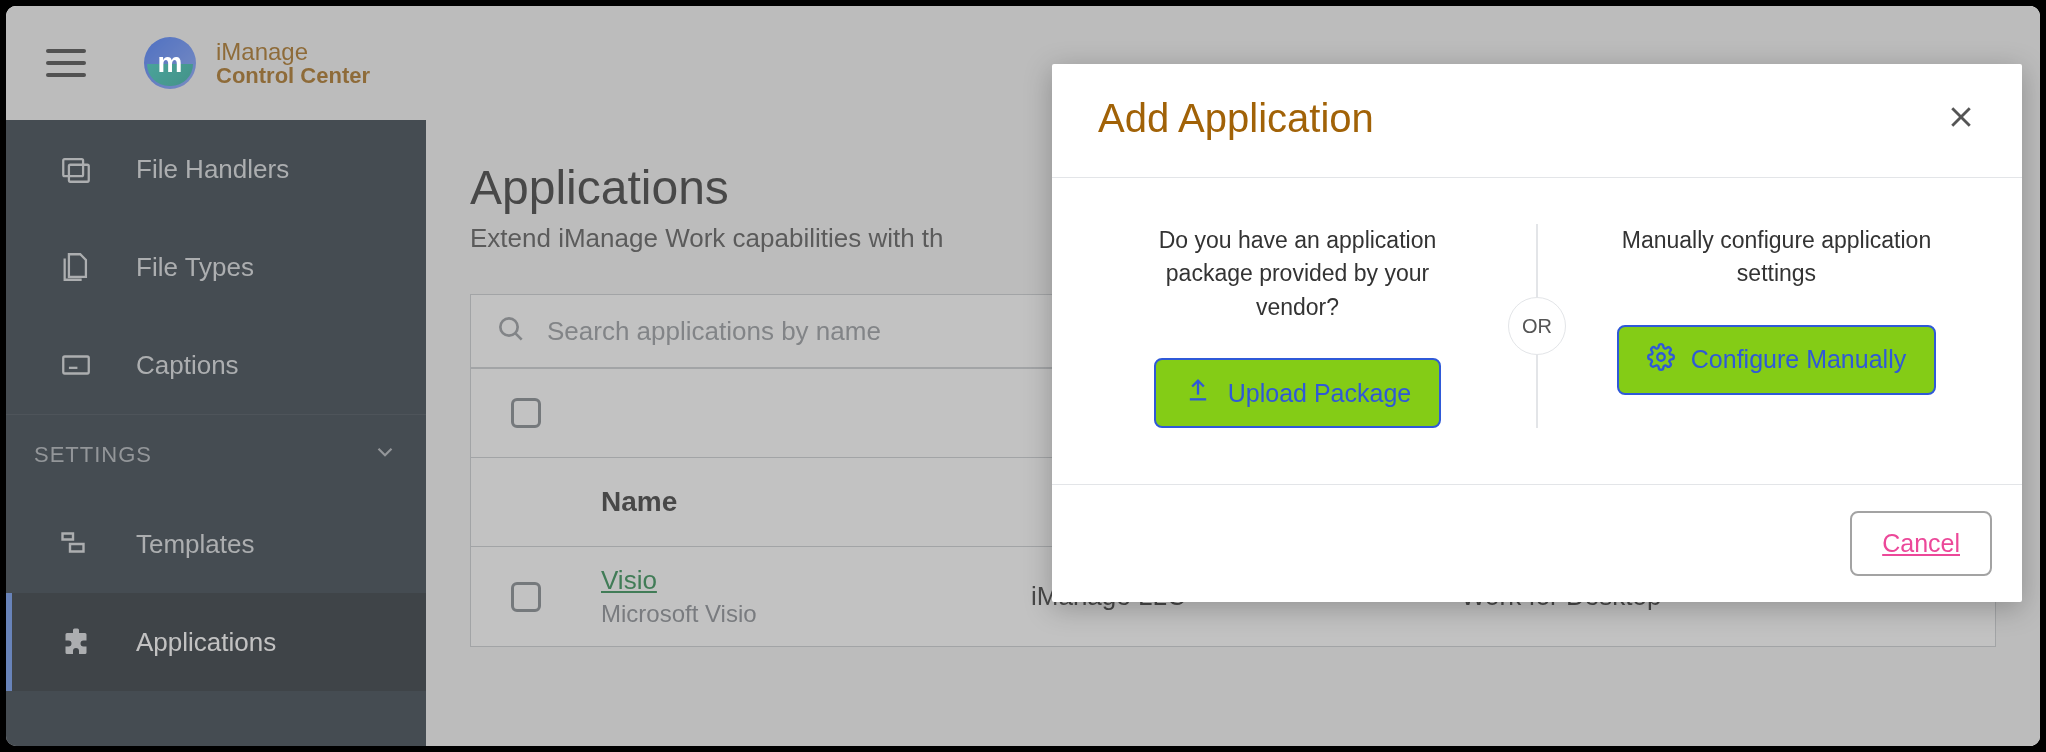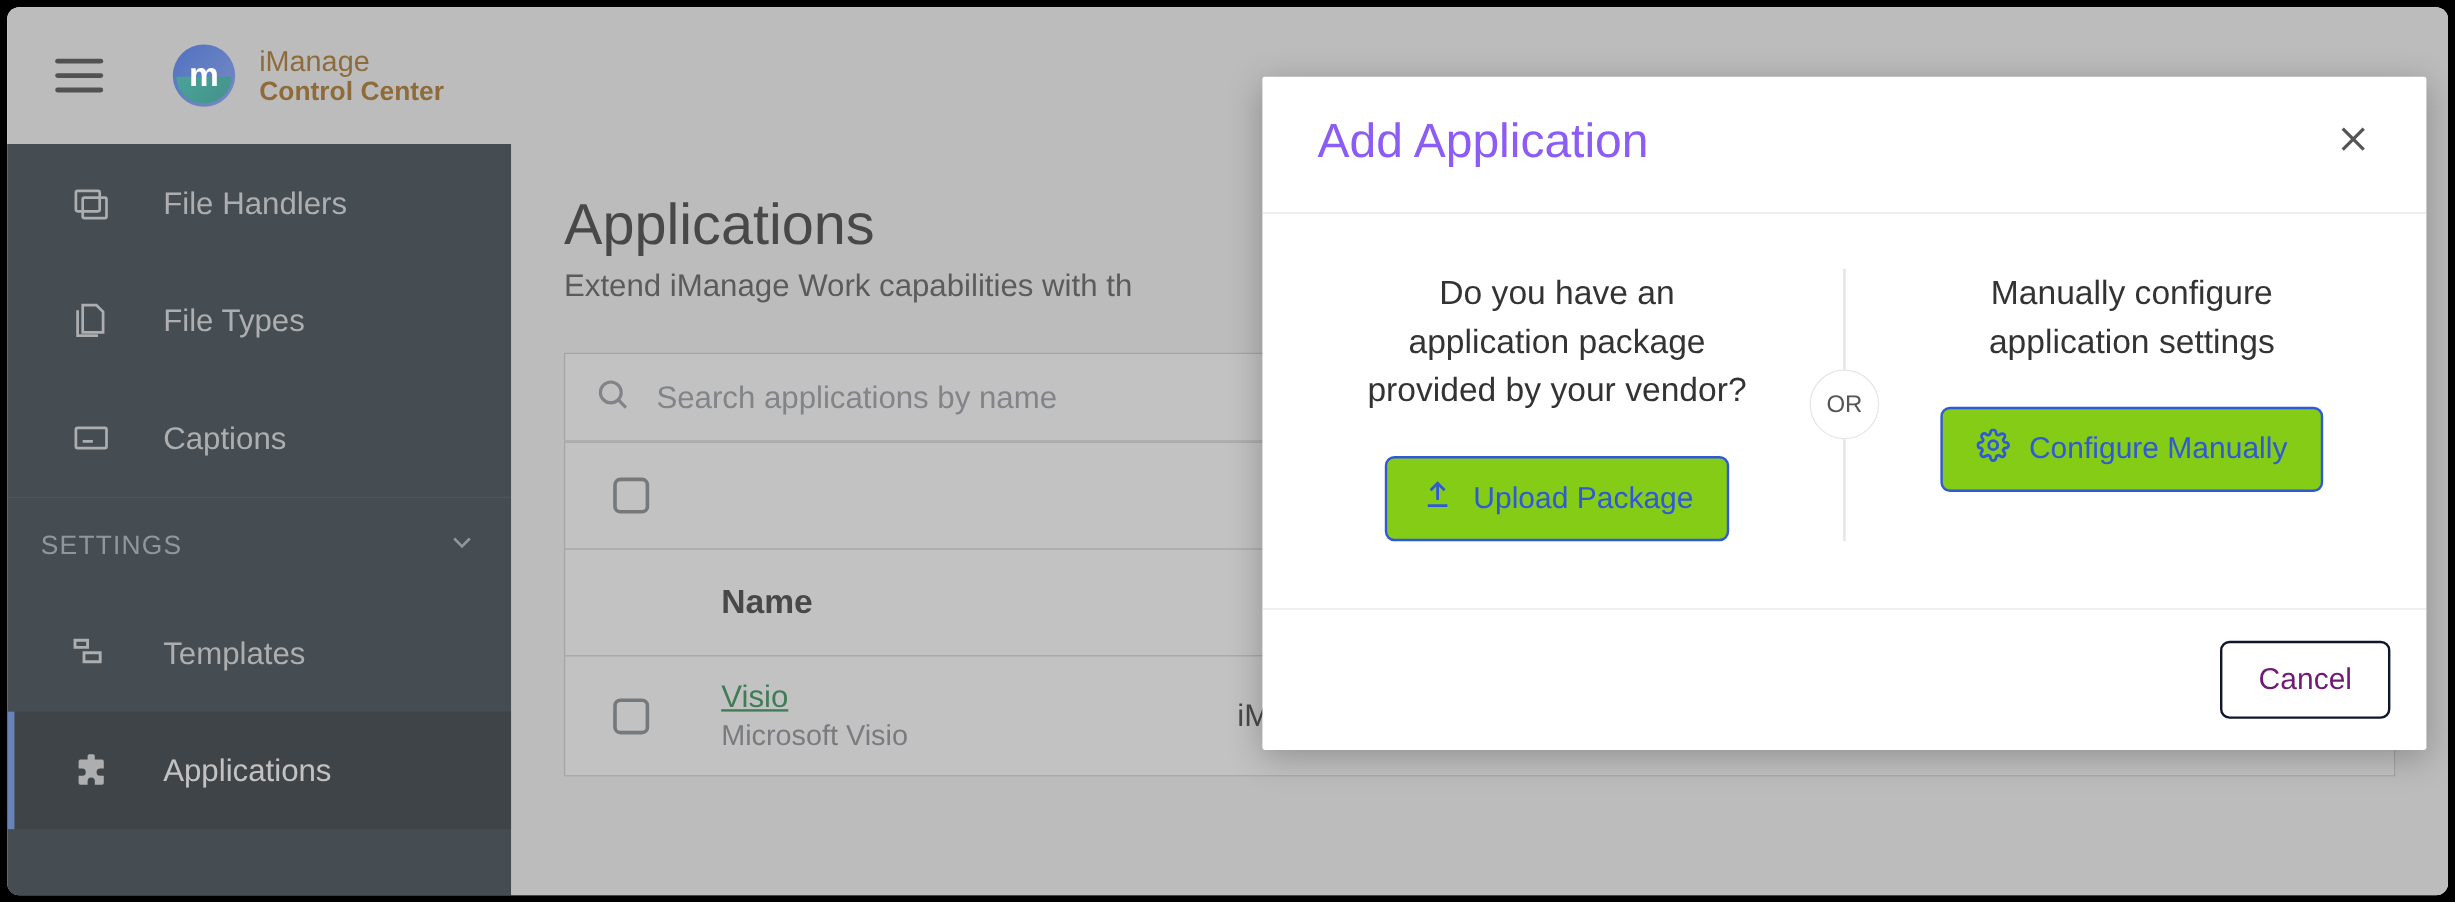--- a/index.html
+++ b/index.html
@@ -51,32 +51,32 @@
   .cell { font-size:26px; color:#222; }
   .link-cell .t { color:#15803d; font-size:26px;text-decoration:underline; }
   .link-cell .s { color:#7a7f85; font-size:24px; margin-top:4px; }
 
   
   .scrim { position:absolute; inset:0; background:rgba(120,120,120,0.45); }
 
   
   .modal { position:absolute; top: 58px; right: 18px; width: 970px; background:#fff; box-shadow: 0 6px 28px rgba(0,0,0,0.25); border-radius: 2px; overflow:hidden; }
   .modal-head { display:flex; align-items:center; justify-content:space-between; padding: 32px 46px 36px 46px; border-bottom:1px solid #e3e5e8; }
-  .modal-title { font-size:40px; color:#8b5cf6; font-weight:400; }
+  .modal-title { font-size:40px; color:#a16207; font-weight:400; }
   .close-x svg{color:#555;}
   .modal-body { display:flex; align-items:stretch; padding: 46px 46px 56px 46px; }
   .choice { flex:1; display:flex; flex-direction:column; align-items:center; text-align:center; }
-  .choice .q { font-size:28px; color:#333; line-height:1.45; max-width: 330px; }
+  .choice .q { font-size:23px; color:#333; line-height:1.45; max-width: 330px; }
   .choice button { margin-top: 34px; display:flex; align-items:center; gap:16px; border:2px solid #2f59d8; color:#2f59d8; background:#84cc16; font-size:25px; font-weight:500; padding: 16px 28px; border-radius:8px; cursor:pointer; }
   .choice button svg{color:#2f59d8;}
   .divider { width: 80px; display:flex; flex-direction:column; align-items:center; }
   .divider .line { flex:1; width:2px; background:#e3e5e8; }
   .divider .bub { width:58px; height:58px; border-radius:50%; border:1px solid #e3e5e8; display:flex; align-items:center; justify-content:center; color:#555; font-size:20px; font-weight:500; background:#fff; }
   .modal-foot { border-top:1px solid #e3e5e8; padding: 26px 30px; display:flex; justify-content:flex-end; }
-  .btn-cancel { border:2px solid #0f172a; background:#fff; color:#701a75; font-size:25px; padding: 16px 30px; border-radius:8px; cursor:pointer; }
+  .btn-cancel { border:2px solid #a3a3a3; background:#fff; color:#ec4899; font-size:25px; padding: 16px 30px; border-radius:8px; cursor:pointer;text-decoration:underline; }
 </style>
 </head>
 <body>
 
 <div class="frame">
   <div class="header">
     <div class="hamburger">
       <span></span>
         <span></span>
         <span></span>

